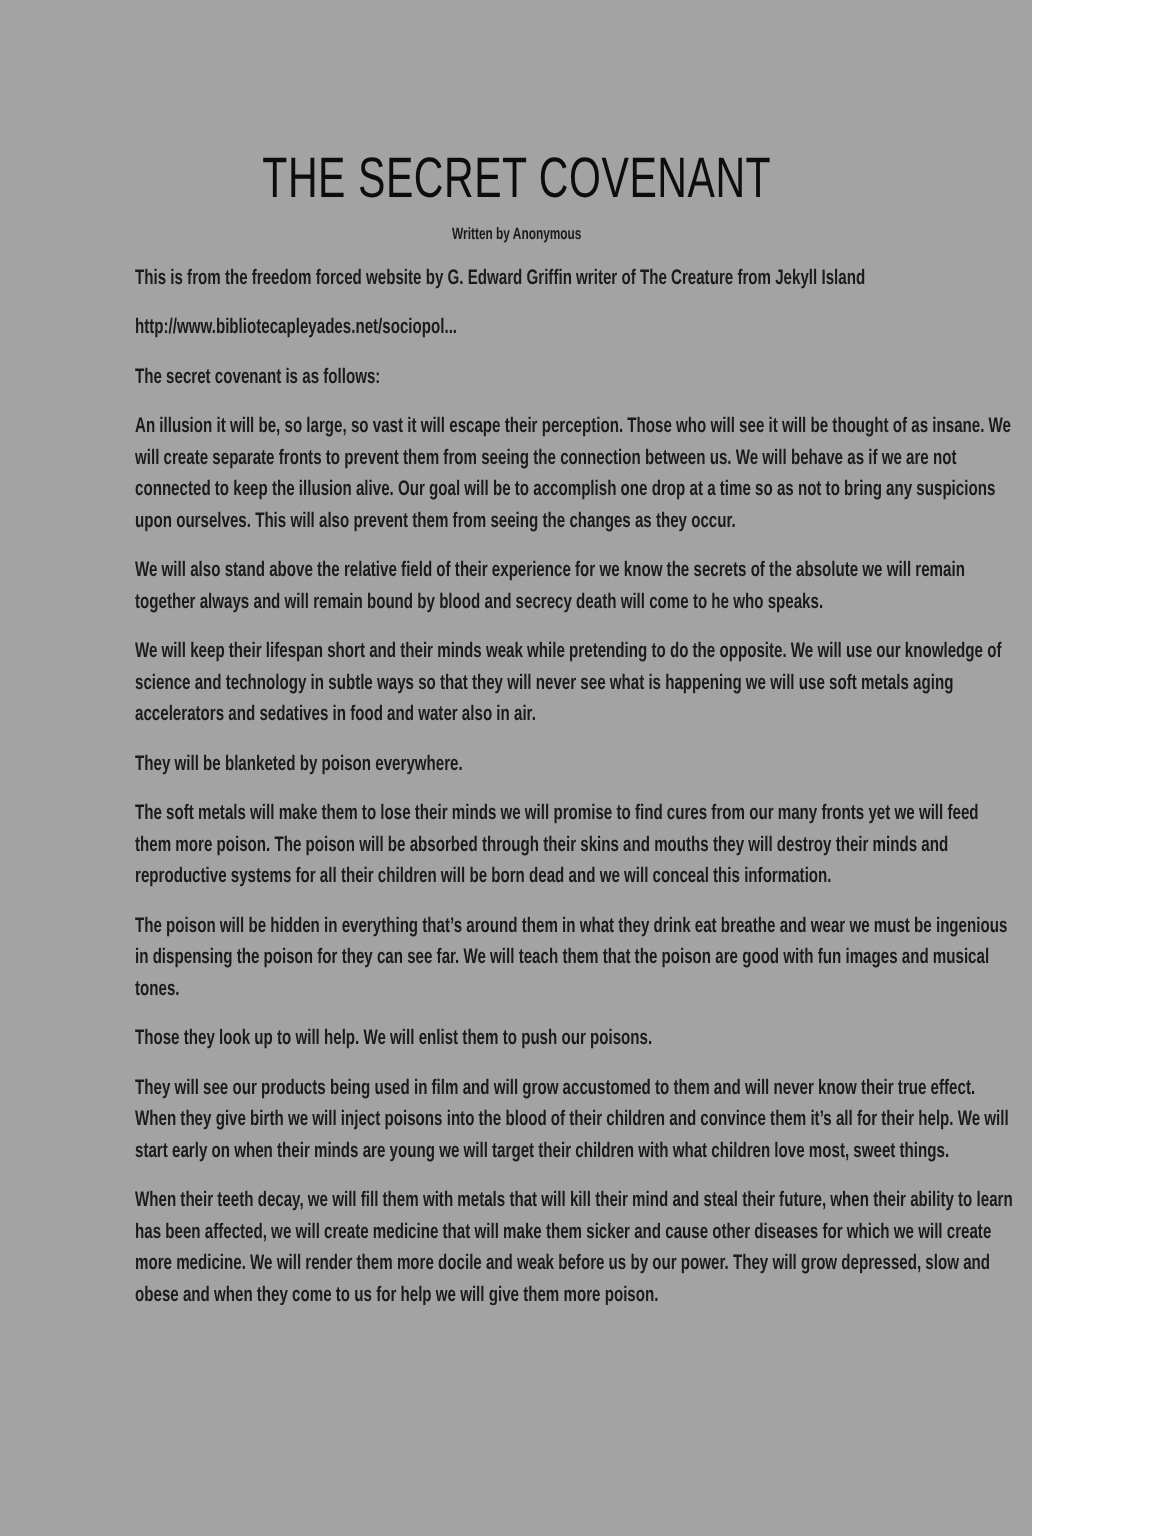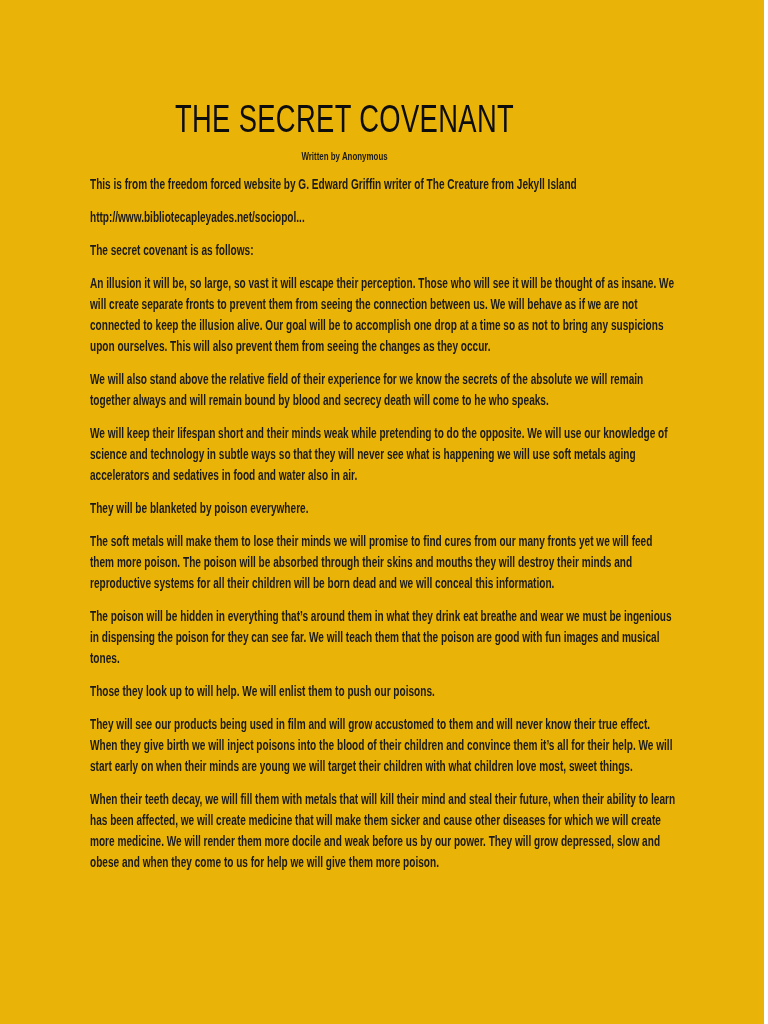--- a/index.html
+++ b/index.html
@@ -2,23 +2,23 @@
 <html><head>
 <meta charset="utf-8">
 <style>
   html, body {
     margin: 0;
     padding: 0;
     background: #ffffff;
   }
   .page {
     position: relative;
-    width: 764px;
+    width: 688px;
     height: 1024px;
-    background: #eab308;
+    background: #a3a3a3;
     overflow: hidden;
     font-family: "Liberation Sans", sans-serif;
     color: #1b1b1b;
   }
   
   .doc {
     position: absolute;
     left: 90px;
     top: 97px;
     width: 817px;

